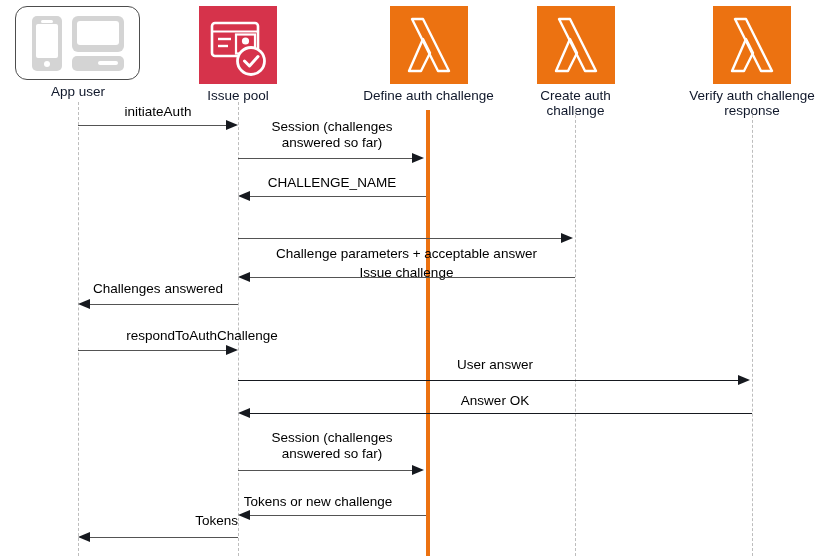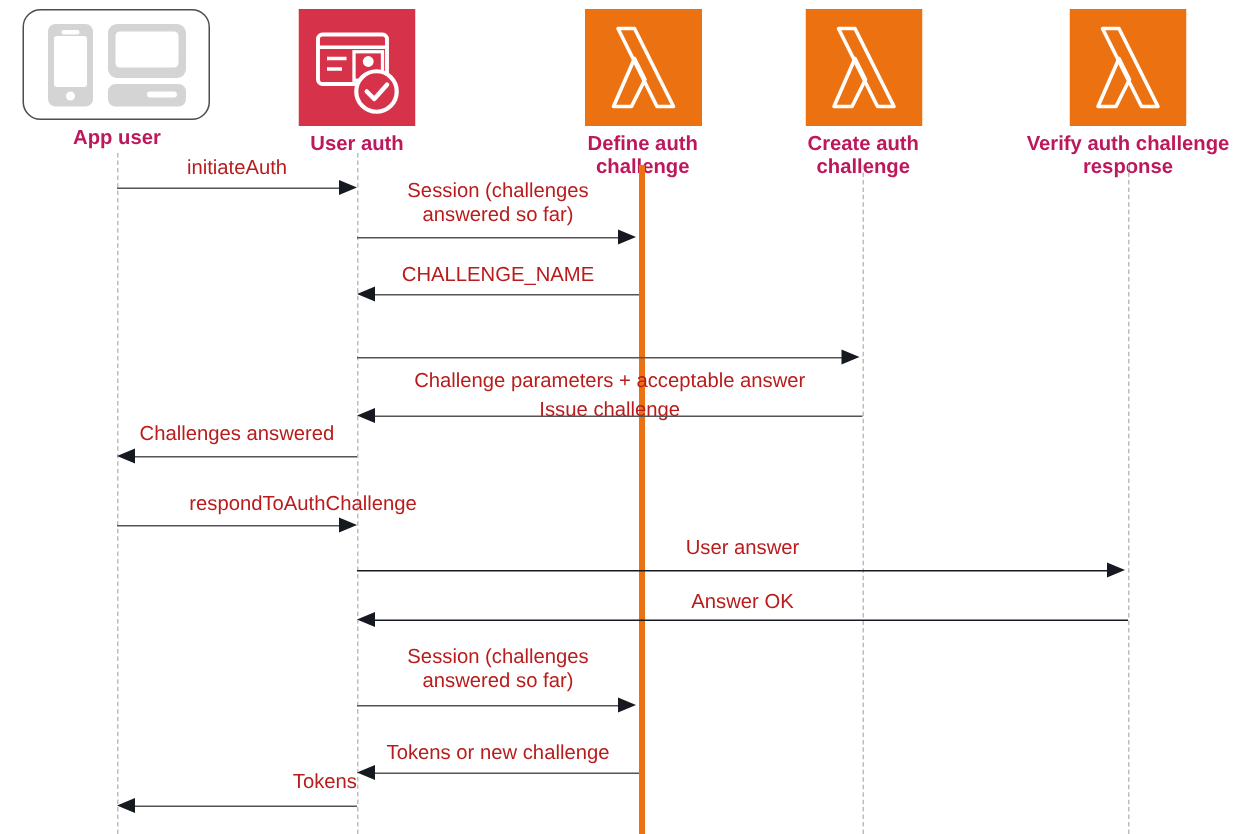--- a/index.html
+++ b/index.html
@@ -20,25 +20,24 @@
   .actor {
     position: absolute;
     text-align: center;
   }
   .actor-icon {
     position: relative;
     margin: 0 auto;
   }
   .actor-label {
     font-size: 13.5px;
-    color: #be185d;
+    color: #0f172a;
     line-height: 15px;
     white-space: pre-line;
     margin-top: 4px;
-    font-weight: bold;
   }
 
   
   .appuser-box {
     width: 125px;
     height: 74px;
     border: 1.6px solid #4d4d4d;
     border-radius: 12px;
     box-sizing: border-box;
     background: #ffffff;
@@ -161,21 +160,21 @@
   }
   .arrowhead.right {
     border-left: 12px solid #16191f;
   }
   .arrowhead.left {
     border-right: 12px solid #16191f;
   }
   .msg-label {
     position: absolute;
     font-size: 13.5px;
-    color: #b91c1c;
+    color: #000000;
     line-height: 16px;
     text-align: center;
     white-space: pre-line;
   }
 </style>
 </head>
 <body>
 
 <div id="canvas">
 
@@ -212,21 +211,21 @@
 
           <rect x="37" y="28.5" width="19" height="19" fill="none" stroke="#ffffff" stroke-width="2.2"></rect>
           <circle cx="46.5" cy="35" r="3.6" fill="#ffffff"></circle>
           <path d="M40 47.5 a6.8 6.8 0 0 1 13 0 z" fill="#ffffff"></path>
 
           <circle cx="52" cy="55" r="13.5" fill="#d6334b" stroke="#ffffff" stroke-width="2.8"></circle>
           <polyline points="45.5,55 50.5,60 59,50.5" fill="none" stroke="#ffffff" stroke-width="3" stroke-linecap="round" stroke-linejoin="round"></polyline>
         </svg>
       </div>
     </div>
-    <div class="actor-label">User auth</div>
+    <div class="actor-label">Issue pool</div>
   </div>
 
   <div class="actor" style="left:359px; top:6px; width:139px;">
     <div class="actor-icon" style="width:78px;">
       <div class="lambda-box">
         <svg width="78" height="78" viewBox="0 0 78 78">
           <rect x="0" y="0" width="78" height="78" fill="#ec7211"></rect>
           <path d="M22 13 L33 13 L59 65 L48 65 Z" fill="none" stroke="#ffffff" stroke-width="2.4" stroke-linejoin="round"></path>
           <path d="M33 33 L40 47 L31 65 L19 65 Z" fill="none" stroke="#ffffff" stroke-width="2.4" stroke-linejoin="round"></path>
         </svg>
@@ -305,21 +304,21 @@
 
   <div class="msg-label" style="left:238px; top:393px; width:514px;">Answer OK</div>
   <div class="msg-line dark" style="left:250px; top:413px; width:502px;"></div>
   <div class="arrowhead left" style="left:238px; top:408px;"></div>
 
   <div class="msg-label" style="left:238px; top:430px; width:188px;">Session (challenges
 answered so far)</div>
   <div class="msg-line" style="left:238px; top:470px; width:176px;"></div>
   <div class="arrowhead right" style="left:412px; top:465px;"></div>
 
-  <div class="msg-label" style="left:238px; top:494px; width:188px;">Tokens or new challenge</div>
+  <div class="msg-label" style="left:224px; top:494px; width:188px;">Tokens or new challenge</div>
   <div class="msg-line" style="left:250px; top:515px; width:176px;"></div>
   <div class="arrowhead left" style="left:238px; top:510px;"></div>
 
   <div class="msg-label" style="left:78px; top:513px; width:160px;text-align:right;">Tokens</div>
   <div class="msg-line" style="left:90px; top:537px; width:148px;"></div>
   <div class="arrowhead left" style="left:78px; top:532px;"></div>
 
 </div>
 
 </body></html>

